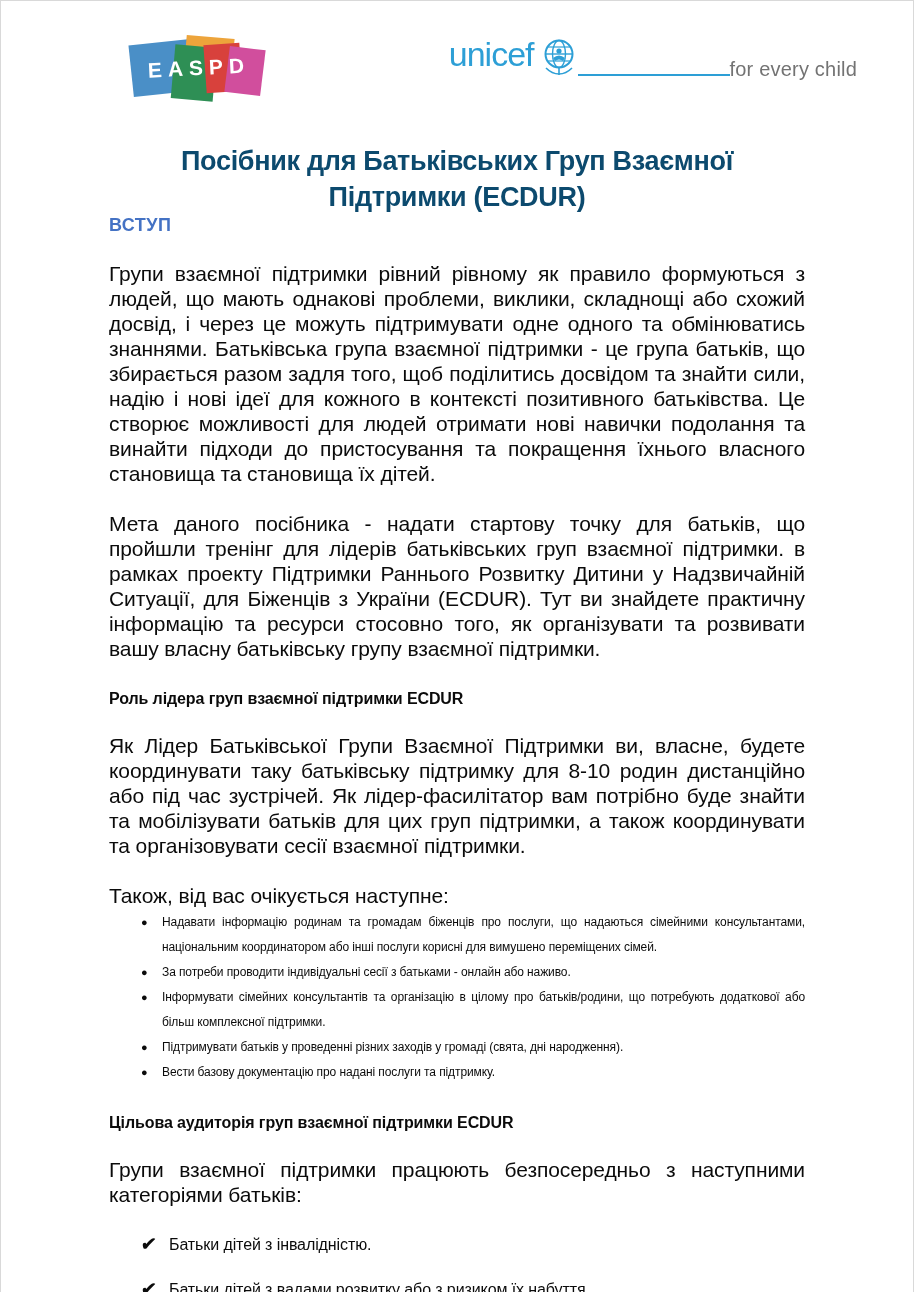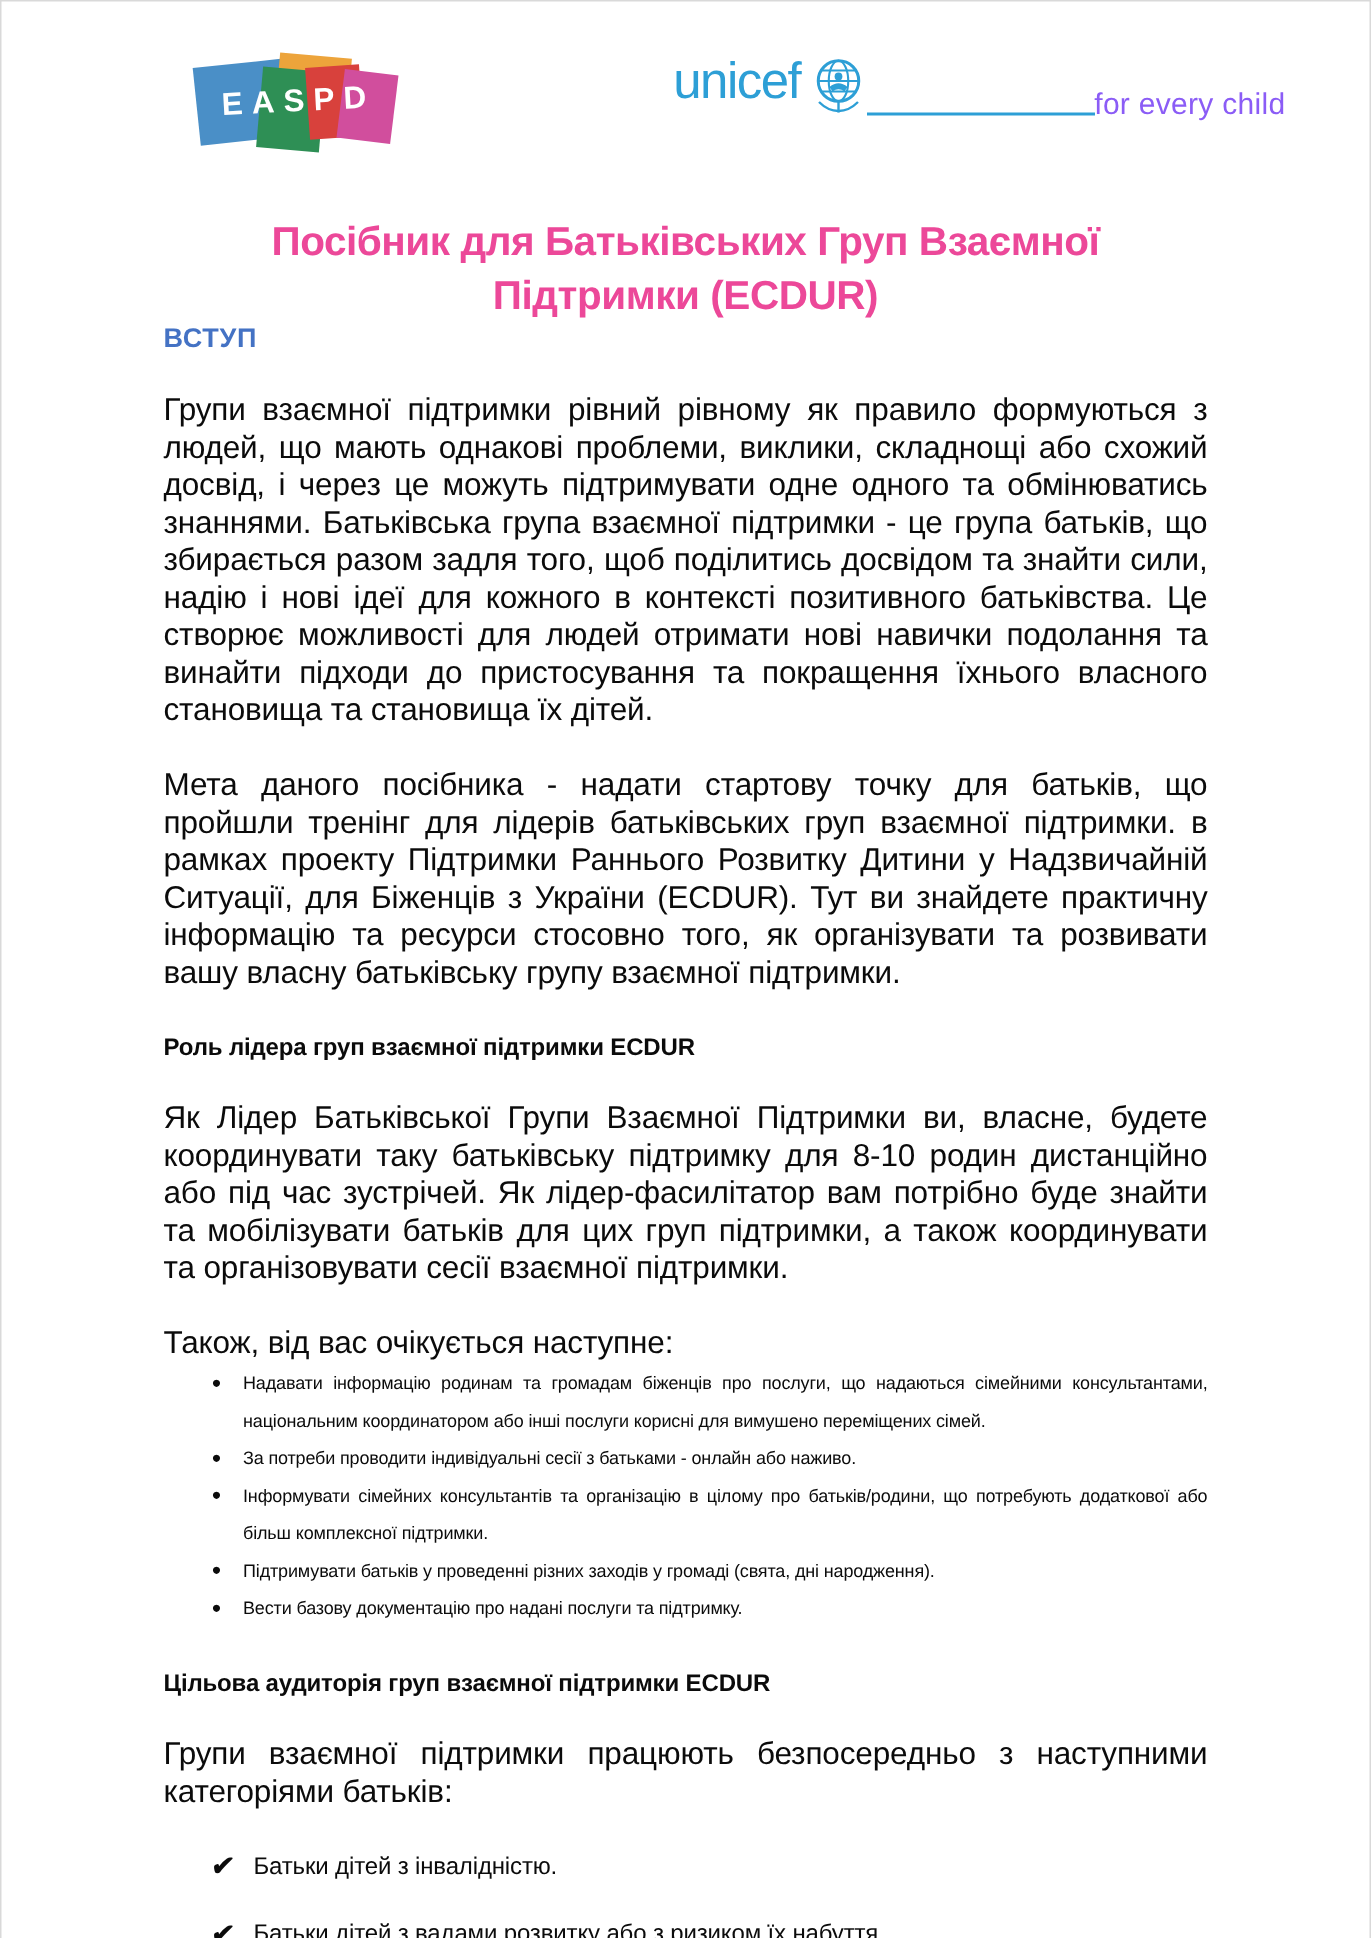--- a/index.html
+++ b/index.html
@@ -42,29 +42,29 @@
   .unicef-row { display: flex; align-items: flex-start; gap: 6px; }
   .unicef-wordmark {
     color: #2d9fd6;
     font-size: 34px;
     font-weight: 500;
     letter-spacing: -1px;
     line-height: 30px;
   }
   .unicef-globe { margin-top: -2px; }
   .unicef-rule { width: 152px; height: 2px; background: #2d9fd6; margin: 8px 0 5px 0; }
-  .unicef-tagline { color: #8b5cf6; font-size: 20px; letter-spacing: 0.2px; }
+  .unicef-tagline { color: #737373; font-size: 20px; letter-spacing: 0.2px; }
 
   
   .content { padding: 0 108px; }
 
   .doc-title {
     margin-top: 36px;
     text-align: center;
-    color: #ec4899;
+    color: #0c4a6e;
     font-weight: bold;
     font-size: 27px;
     line-height: 36px;
     letter-spacing: -0.3px;
   }
 
   .section-heading {
     color: #4472c4;
     font-weight: bold;
     font-size: 18px;

